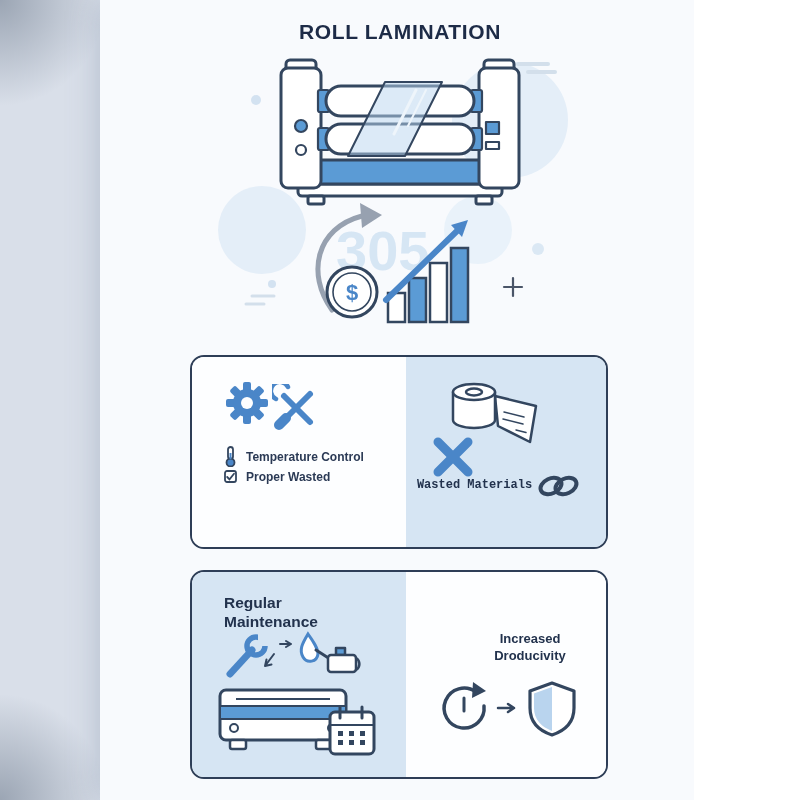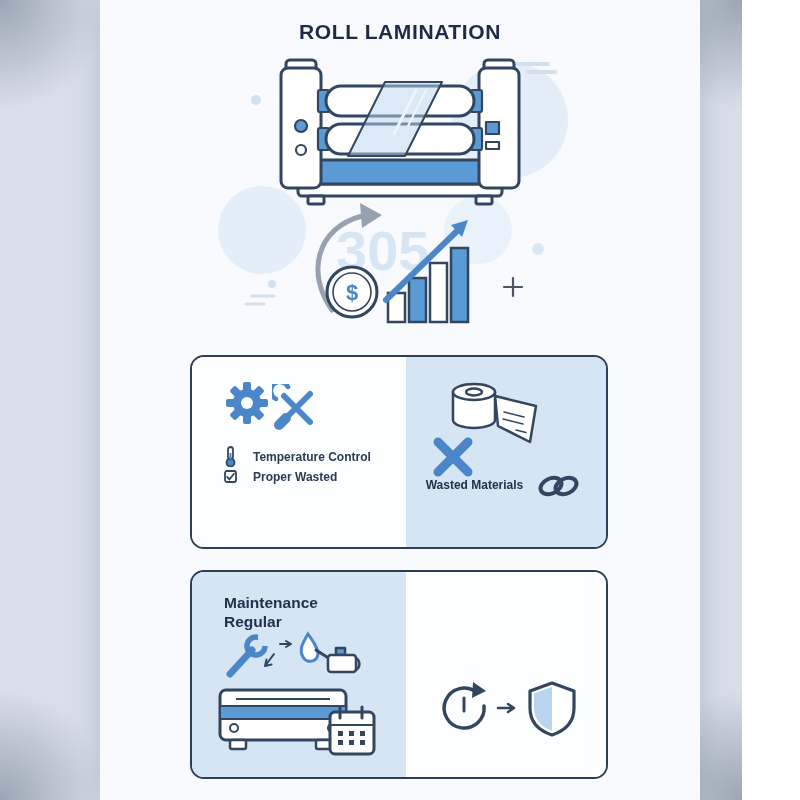--- a/index.html
+++ b/index.html
@@ -5,21 +5,20 @@
   html,body{margin:0;padding:0;}
   body{font-family:"Liberation Sans",sans-serif;}
   #canvas{
     position:relative;width:694px;height:800px;overflow:hidden;
     background:
       radial-gradient(circle at 0% 0%, rgba(80,95,115,.45), transparent 10%),
       radial-gradient(circle at 100% 0%, rgba(80,95,115,.45), transparent 10%),
       radial-gradient(circle at 0% 100%, rgba(80,95,115,.45), transparent 10%),
       radial-gradient(circle at 100% 100%, rgba(80,95,115,.45), transparent 10%),
       #d9dfe9;
-    padding-left: 48px;
   }
   .panel{
     position:absolute;left:100px;top:0;width:600px;height:800px;
     background:#f8fafd;box-shadow:0 0 30px rgba(100,120,150,.35);
   }
   .abs{position:absolute;}
   .page-title{
     left:100px;top:20px;width:600px;text-align:center;
     font-size:21px;font-weight:800;letter-spacing:.6px;color:#1d2b47;
   }
@@ -28,24 +27,24 @@
     overflow:hidden;background:#fdfeff;
   }
   .card-middle{left:190px;top:355px;width:414px;height:190px;}
   .card-bottom{left:190px;top:570px;width:414px;height:205px;}
   .half{position:absolute;top:0;bottom:0;}
   .half-left{left:0;width:214px;}
   .half-right{left:214px;right:0;}
   .bg-white{background:#fdfeff;}
   .bg-blue{background:#d6e5f3;}
   .checklist{left:224px;top:447px;width:185px;}
-  .check-row{display:flex;align-items:center;gap:16px;height:19px;margin-bottom:1px;}
+  .check-row{display:flex;align-items:center;gap:9px;height:19px;margin-bottom:1px;}
   .check-label{font-size:12px;font-weight:600;color:#2b3a55;white-space:nowrap;}
   .wasted-label{left:412px;top:478px;width:125px;text-align:center;
-    font-size:12px;font-weight:700;color:#22324d;}
+    font-size:12px;font-weight:700;color:#22324d;font-family:Liberation Mono, monospace;}
   .maint-title{left:224px;top:593px;width:140px;
     font-size:15.5px;font-weight:800;color:#22324d;line-height:19px;}
   .prod-title{left:455px;top:630px;width:150px;text-align:center;
     font-size:13px;font-weight:700;color:#22324d;line-height:17px;}
   svg{display:block;}
 </style>
 </head>
 <body>
 
 <div id="canvas">
@@ -198,22 +197,22 @@
     <ellipse cx="15" cy="16" rx="11" ry="7.5" fill="none" stroke="#33465f" stroke-width="4" transform="rotate(-25 15 16)"></ellipse>
     <ellipse cx="30" cy="16" rx="11" ry="7.5" fill="none" stroke="#33465f" stroke-width="4" transform="rotate(-25 30 16)"></ellipse>
   </svg>
 
   <div class="card card-bottom">
     <div class="half half-left bg-blue"></div>
     <div class="half half-right bg-white"></div>
   </div>
 
   <div class="abs maint-title">
+    <div>Regular</div>
     <div>Maintenance</div>
-    <div>Regular</div>
   </div>
 
   <svg class="abs" style="left:212px;top:626px" width="200" height="148" viewBox="0 0 200 148">
 
     <g>
       <line x1="18" y1="48" x2="40" y2="24" stroke="#4a86c8" stroke-width="7" stroke-linecap="round"></line>
       <circle cx="44" cy="20" r="9" fill="none" stroke="#4a86c8" stroke-width="5.5"></circle>
       <rect x="46" y="6" width="14" height="14" fill="#d6e5f3"></rect>
     </g>
 
@@ -250,20 +249,24 @@
         <rect x="126" y="105" width="5" height="5"></rect>
         <rect x="137" y="105" width="5" height="5"></rect>
         <rect x="148" y="105" width="5" height="5"></rect>
         <rect x="126" y="114" width="5" height="5"></rect>
         <rect x="137" y="114" width="5" height="5"></rect>
         <rect x="148" y="114" width="5" height="5"></rect>
       </g>
     </g>
   </svg>
 
+  <div class="abs prod-title">
+    <div>Increased</div>
+    <div>Droducivity</div>
+  </div>
 
   <svg class="abs" style="left:438px;top:678px" width="150" height="62" viewBox="0 0 150 62">
 
     <g>
       <path d="M38,14 A20,20 0 1 0 46,28" stroke="#33465f" stroke-width="3.5" fill="none" stroke-linecap="round"></path>
       <polygon points="35,4 48,13 34,20" fill="#33465f"></polygon>
       <line x1="26" y1="20" x2="26" y2="33" stroke="#33465f" stroke-width="3" stroke-linecap="round"></line>
     </g>
 
     <g stroke="#33465f" stroke-width="2.5" fill="none" stroke-linecap="round">

